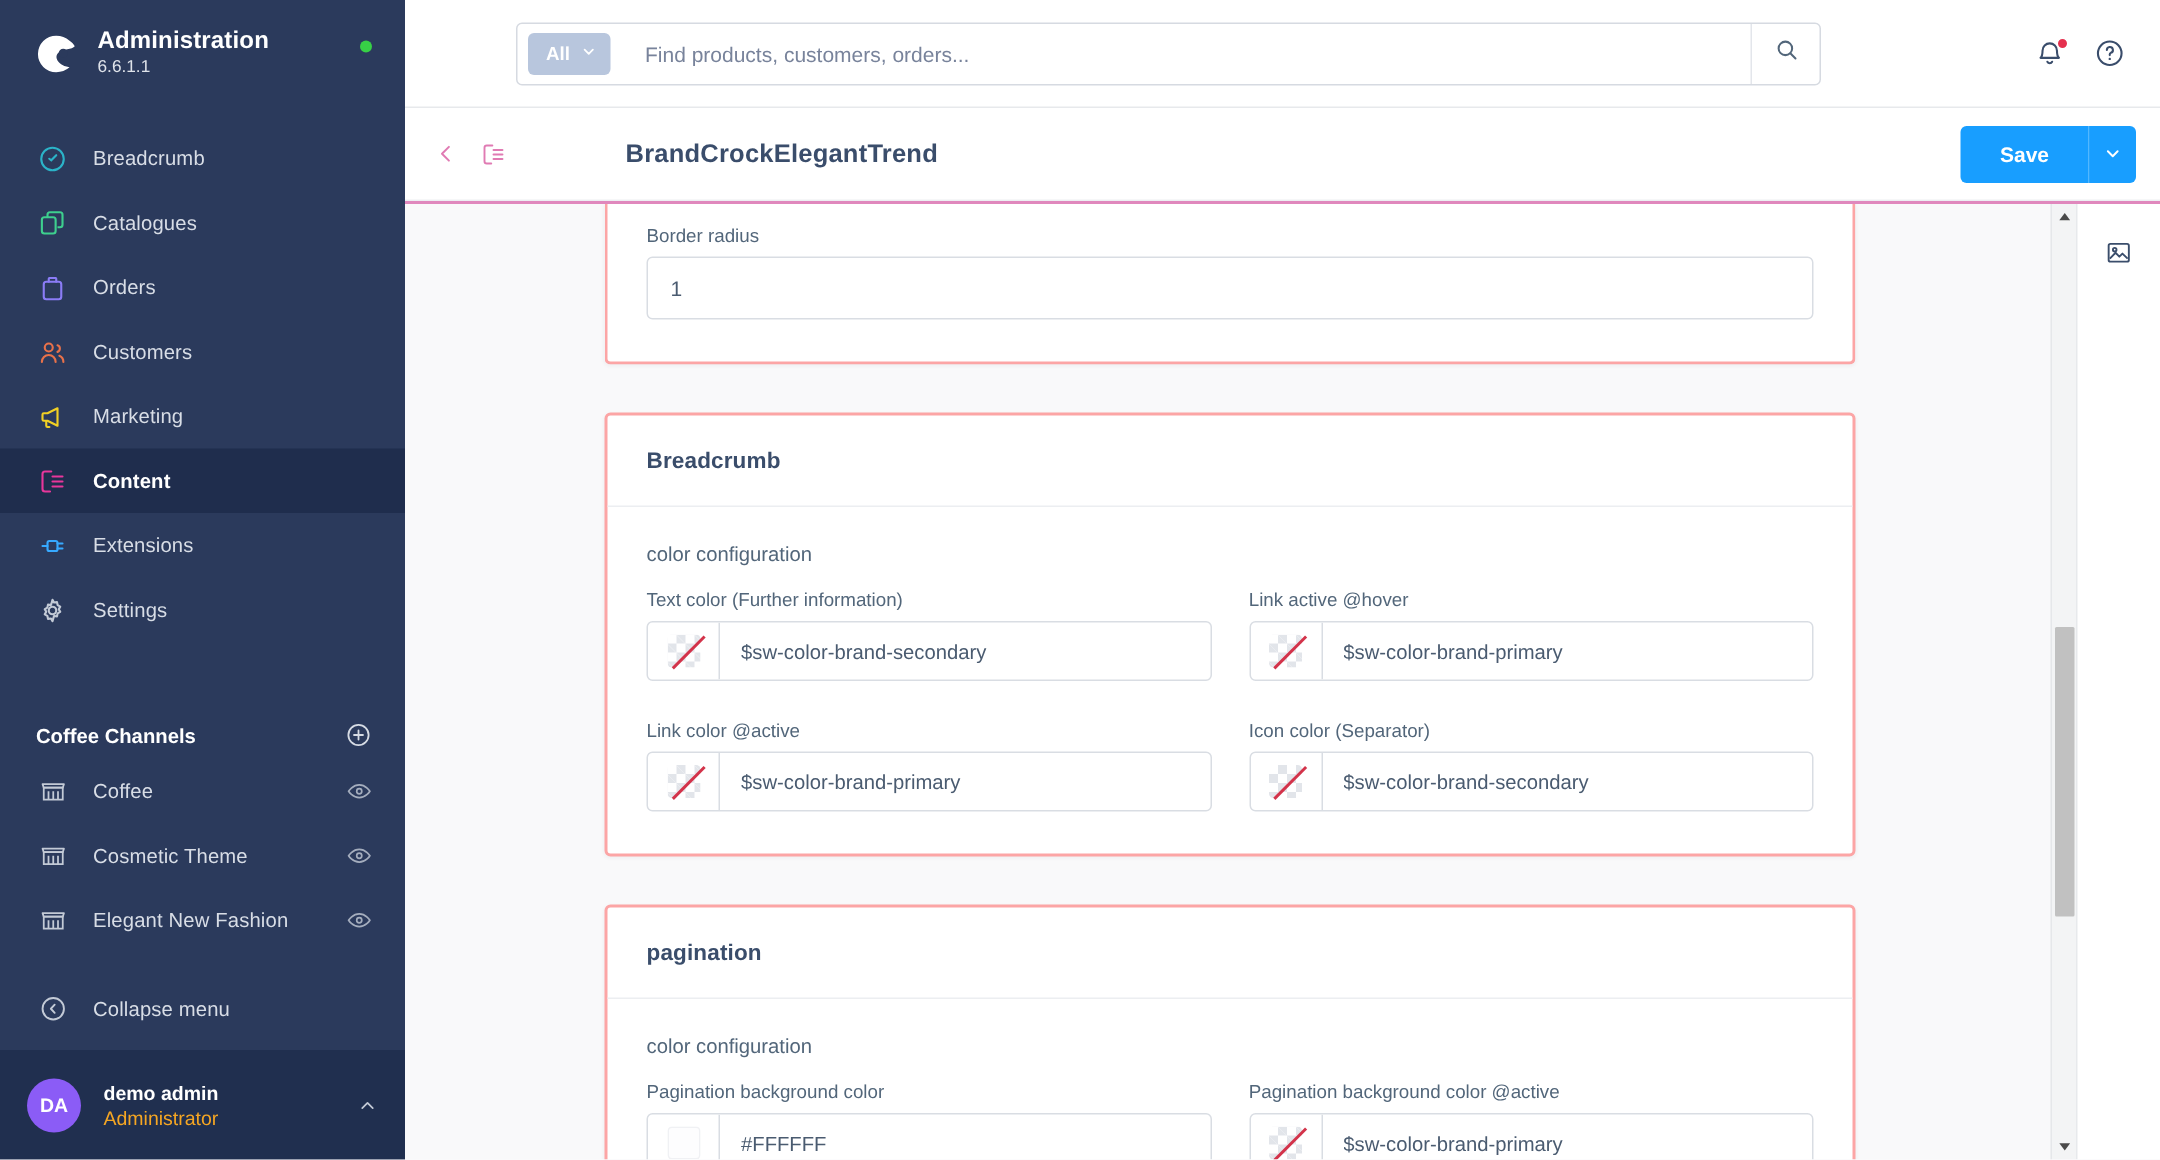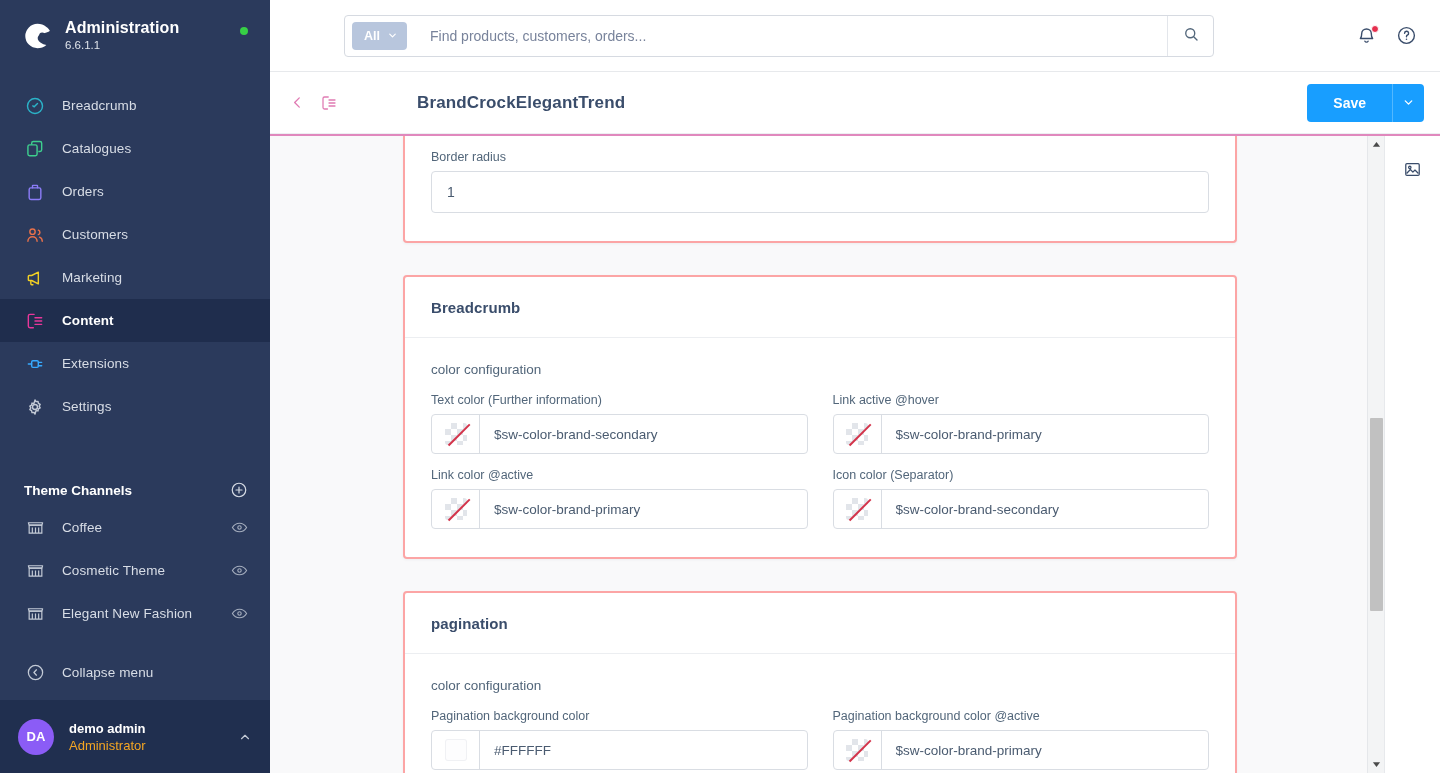--- a/index.html
+++ b/index.html
@@ -158,21 +158,21 @@
     margin-bottom: 32px;
   }
   .card-partial { border-radius: 0 0 4px 4px; border-top: none; margin-top: 0; }
   .card-head {
     padding: 22px 26px 20px 26px; border-bottom: 1px solid #eceef1;
   }
   .card-head-title { font-size: 15px; font-weight: bold; color: #3a4d6b; letter-spacing: .1px; }
   .card-body { padding: 24px 26px 28px 26px; }
 
   .group-label { font-size: 13.5px; color: #52667a; margin-bottom: 16px; }
-  .field-grid { display: grid; grid-template-columns: 1fr 1fr; gap: 14px 25px; }
+  .field-grid { display: grid; grid-template-columns: 1fr 1fr; gap: 26px 25px; }
   .field { display: flex; flex-direction: column; }
   .field-label { font-size: 12.5px; color: #52667a; margin-bottom: 7px; }
 
   .colorfield {
     height: 40px; border: 1px solid #d9dde3; border-radius: 4px; background: #fff;
     display: flex; align-items: stretch; overflow: hidden;
   }
   .swatch {
     width: 48px; flex: 0 0 48px; border-right: 1px solid #d9dde3;
     display: flex; align-items: center; justify-content: center; cursor: pointer;
@@ -331,21 +331,21 @@
           <svg width="20" height="20" viewBox="0 0 24 24" fill="none" stroke="#c3cad6" stroke-width="1.7">
             <circle cx="12" cy="12" r="3"></circle>
             <path d="M12 3.5l1.2 2.1 2.4-.3.5 2.4 2.1 1.2-1.2 2.1 1.2 2.1-2.1 1.2-.5 2.4-2.4-.3L12 20.5l-1.2-2.1-2.4.3-.5-2.4-2.1-1.2L7 13l-1.2-2.1 2.1-1.2.5-2.4 2.4.3z" stroke-linejoin="round"></path>
           </svg>
         </span>
         <span class="sb-label">Settings</span>
       </div>
     </nav>
 
     <div class="sb-section">
-      <span class="sb-section-title">Theme Channels</span>
+      <span class="sb-section-title">Coffee Channels</span>
       <span class="sb-plus">
         <svg width="18" height="18" viewBox="0 0 24 24" fill="none" stroke="#d6dbe4" stroke-width="1.6">
           <circle cx="12" cy="12" r="9"></circle>
             <path d="M12 8v8M8 12h8" stroke-linecap="round"></path>
         </svg>
       </span>
     </div>
 
     <div class="sb-channel">
       <span class="sb-ico">

